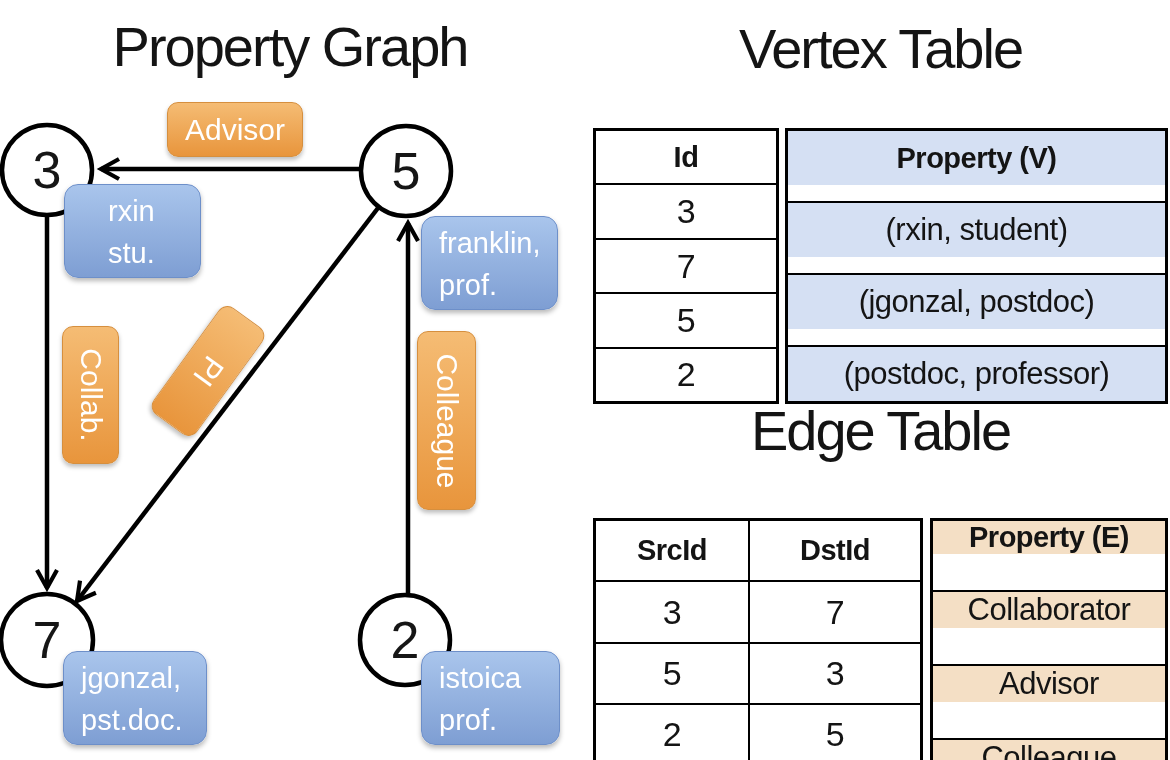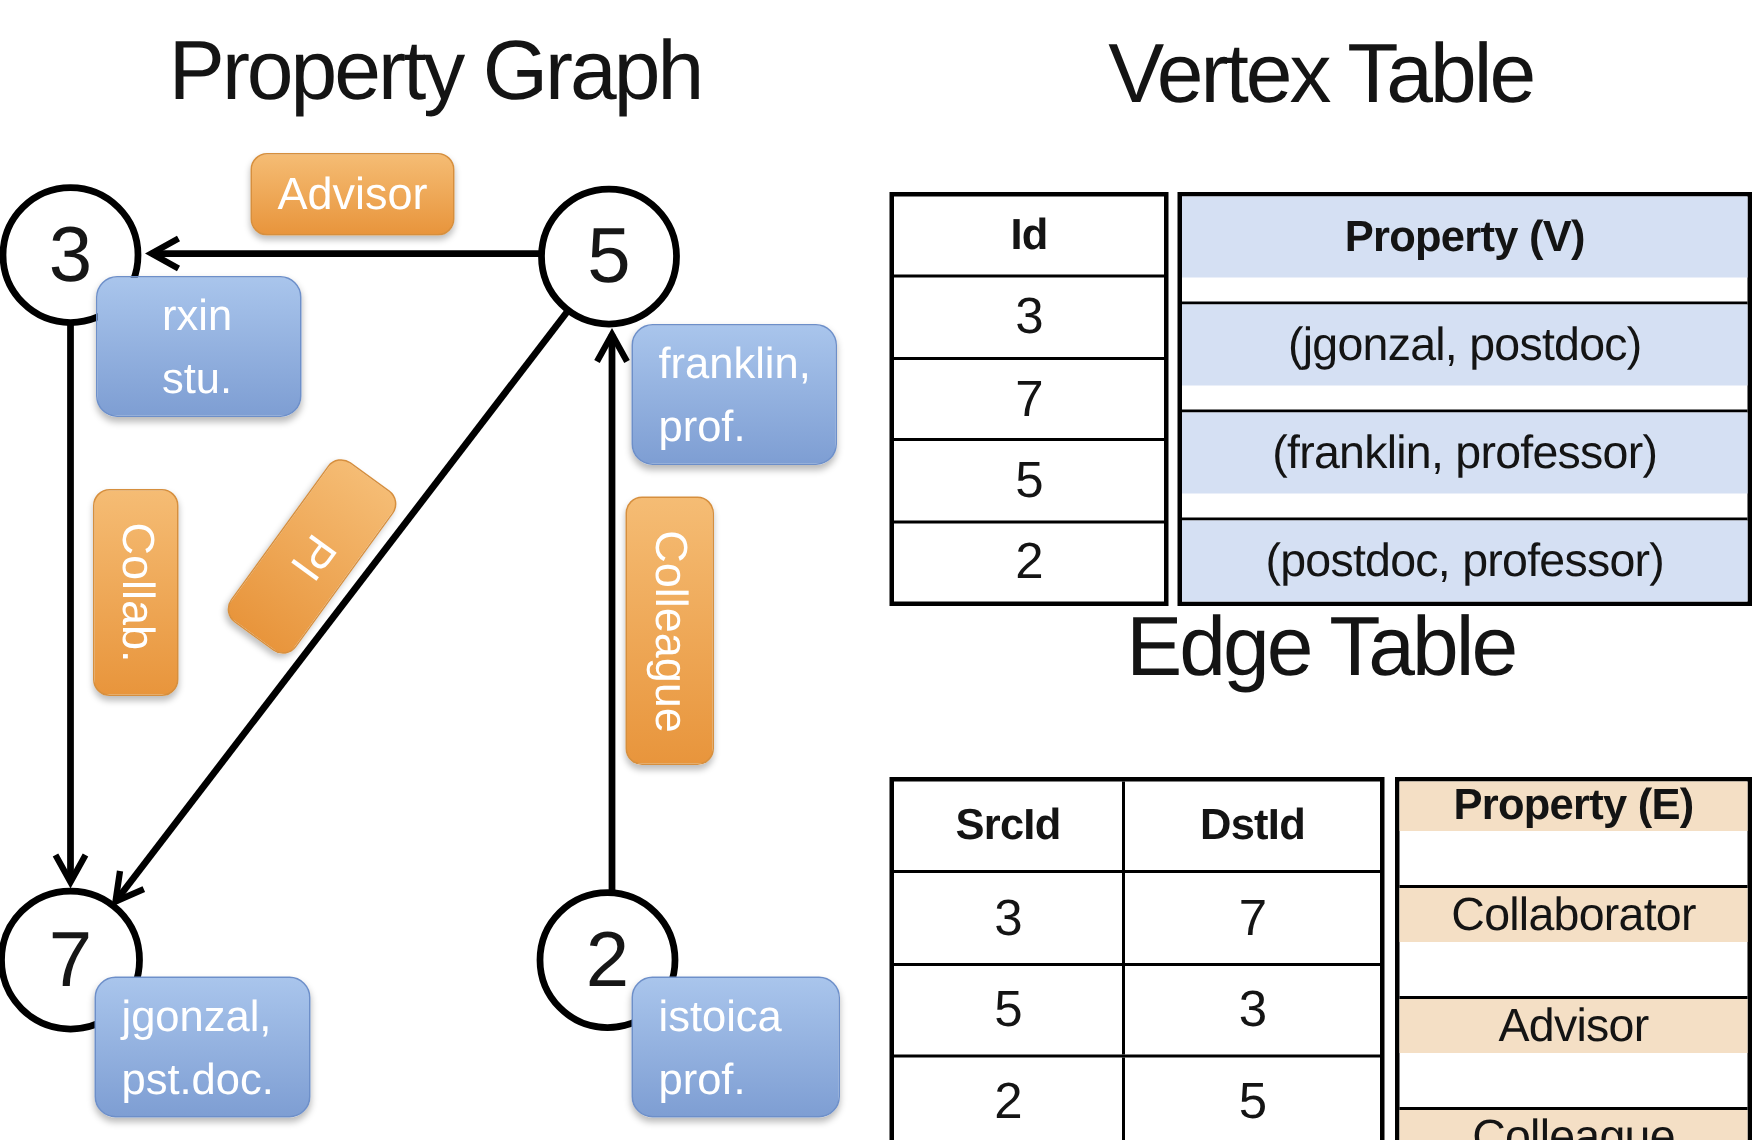--- a/index.html
+++ b/index.html
@@ -163,24 +163,24 @@
         </div>
       <div class="trow">
           <div class="cell num">2</div>
         </div>
     </div>
     <div class="subtable" id="vt-prop">
       <div class="trow">
         <div class="cell hdr">Property (V)</div>
       </div>
       <div class="trow">
+          <div class="cell">(rxin, student)</div>
+        </div>
+      <div class="trow">
           <div class="cell">(jgonzal, postdoc)</div>
-        </div>
-      <div class="trow">
-          <div class="cell">(franklin, professor)</div>
         </div>
       <div class="trow">
           <div class="cell">(postdoc, professor)</div>
         </div>
     </div>
   </div>
 
   <div class="data-table" id="edge-table">
     <div class="subtable" id="et-ids">
       <div class="trow">

